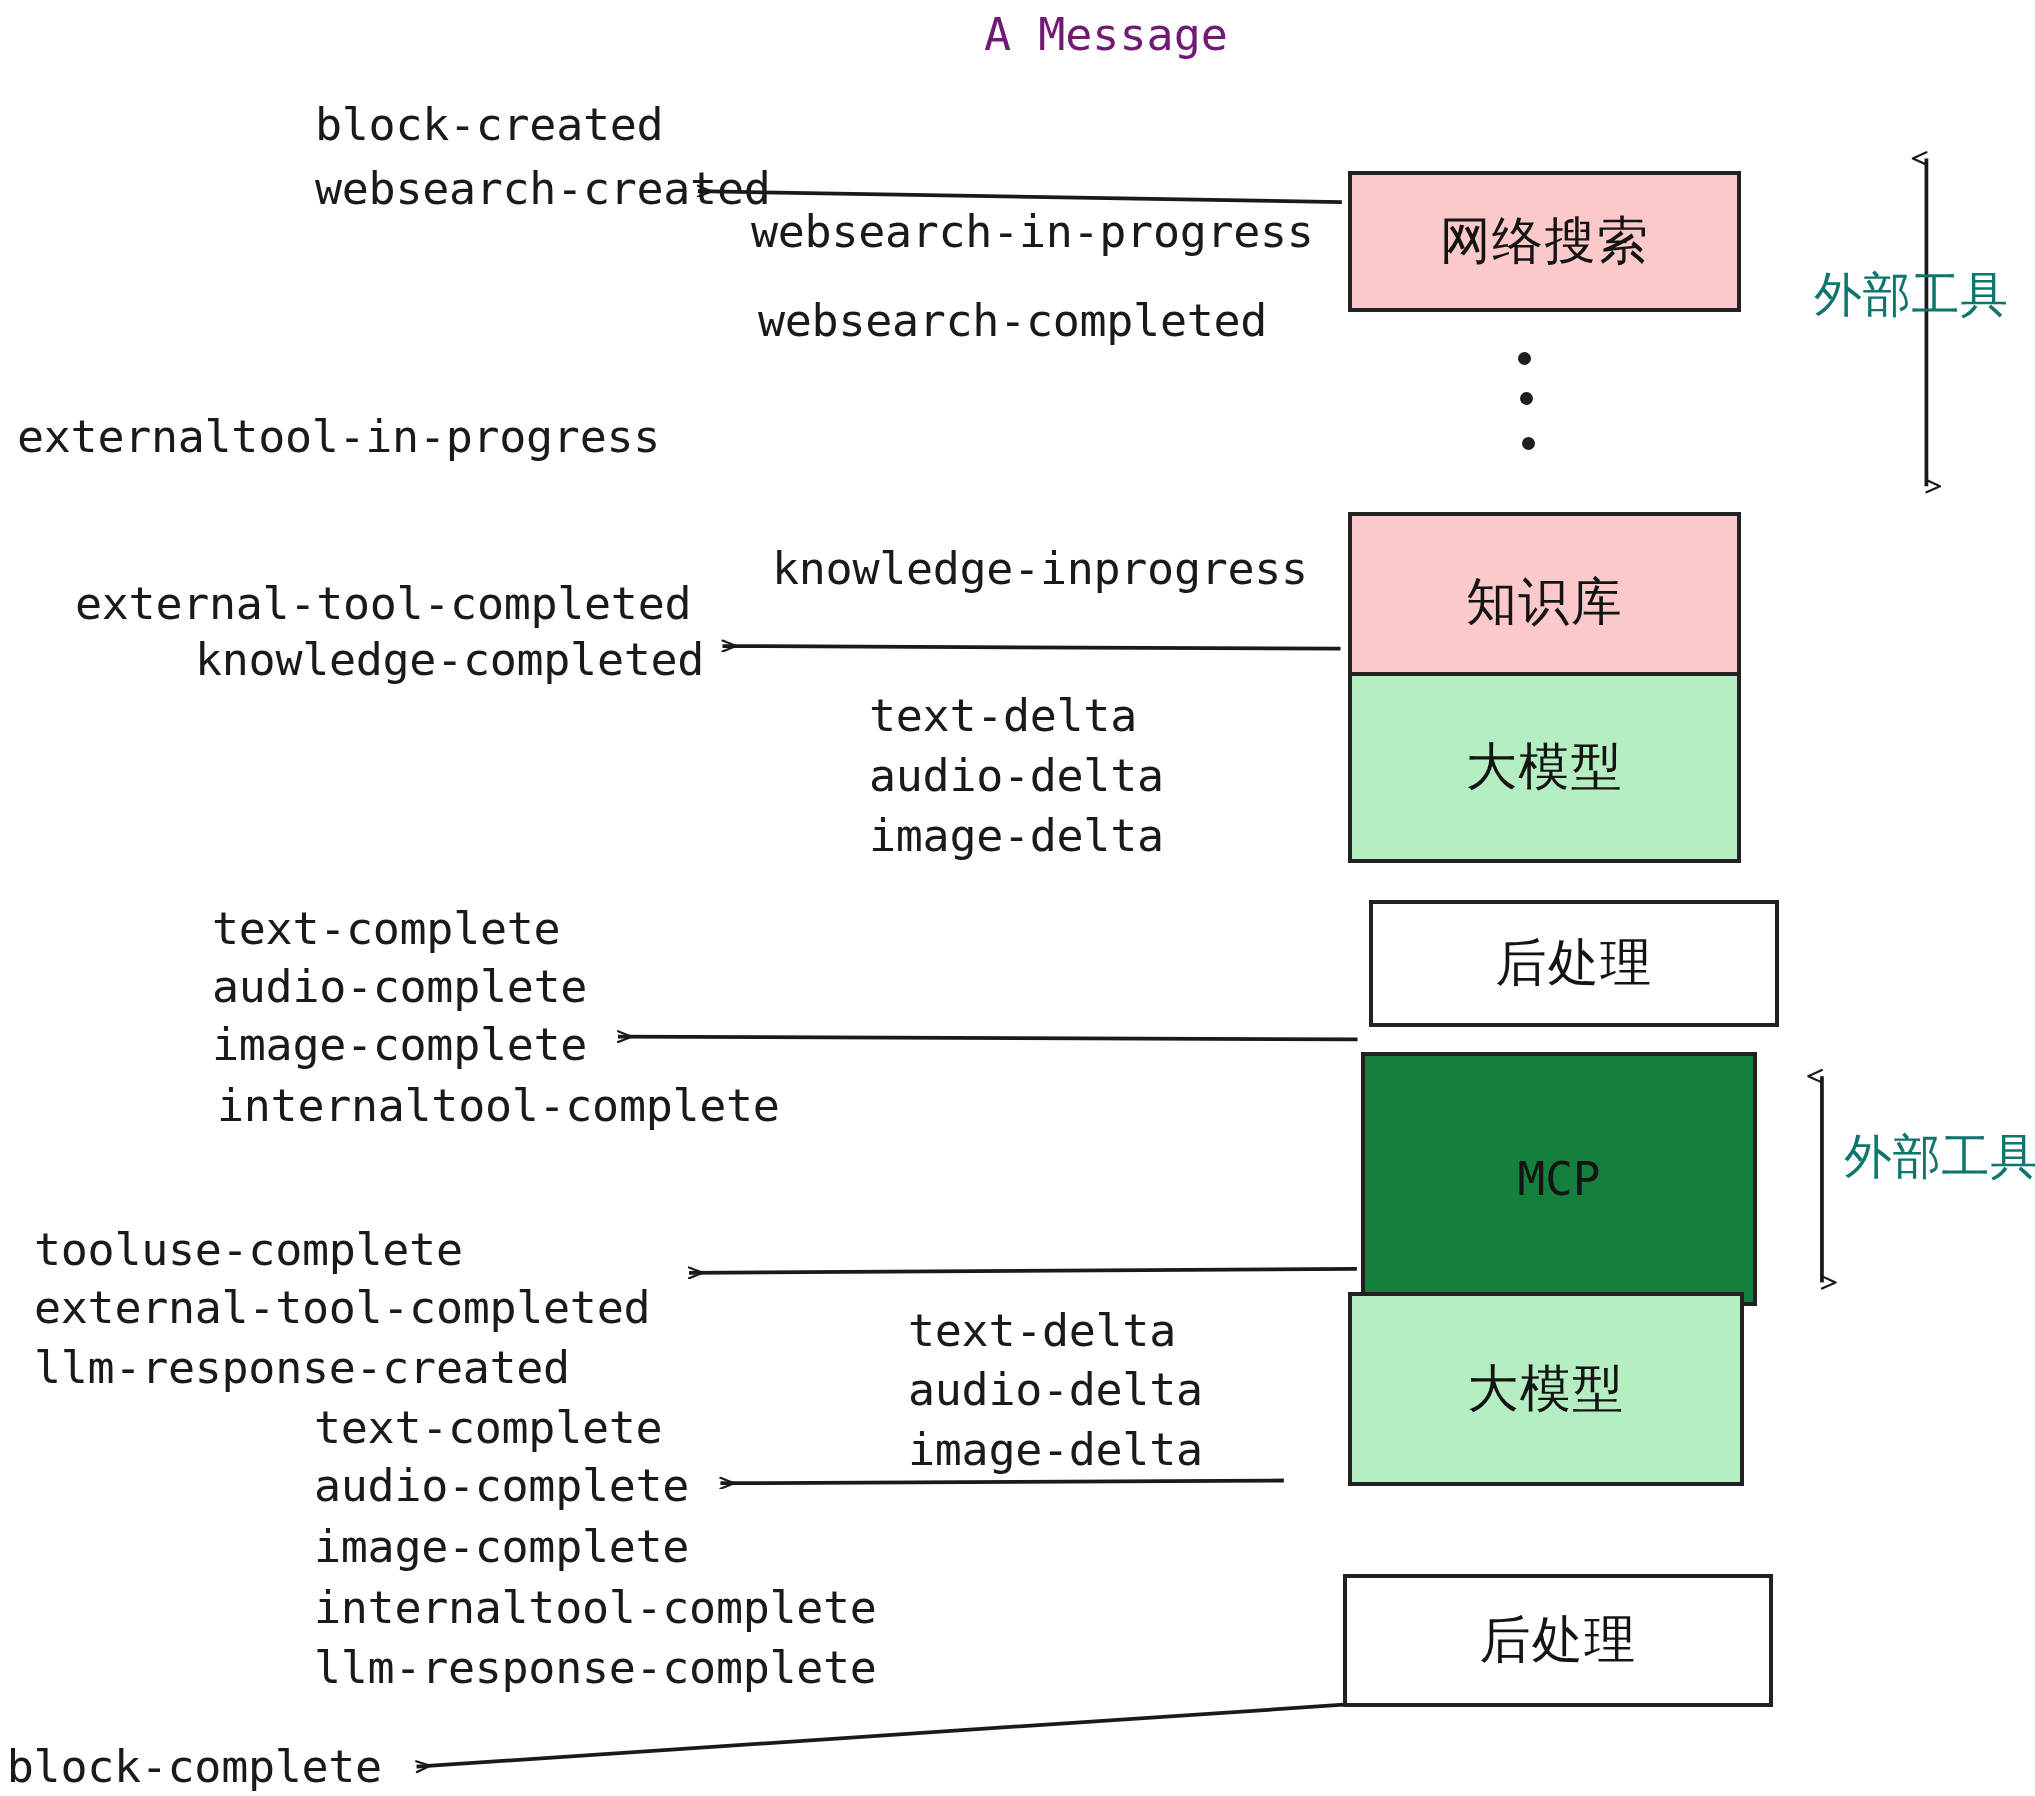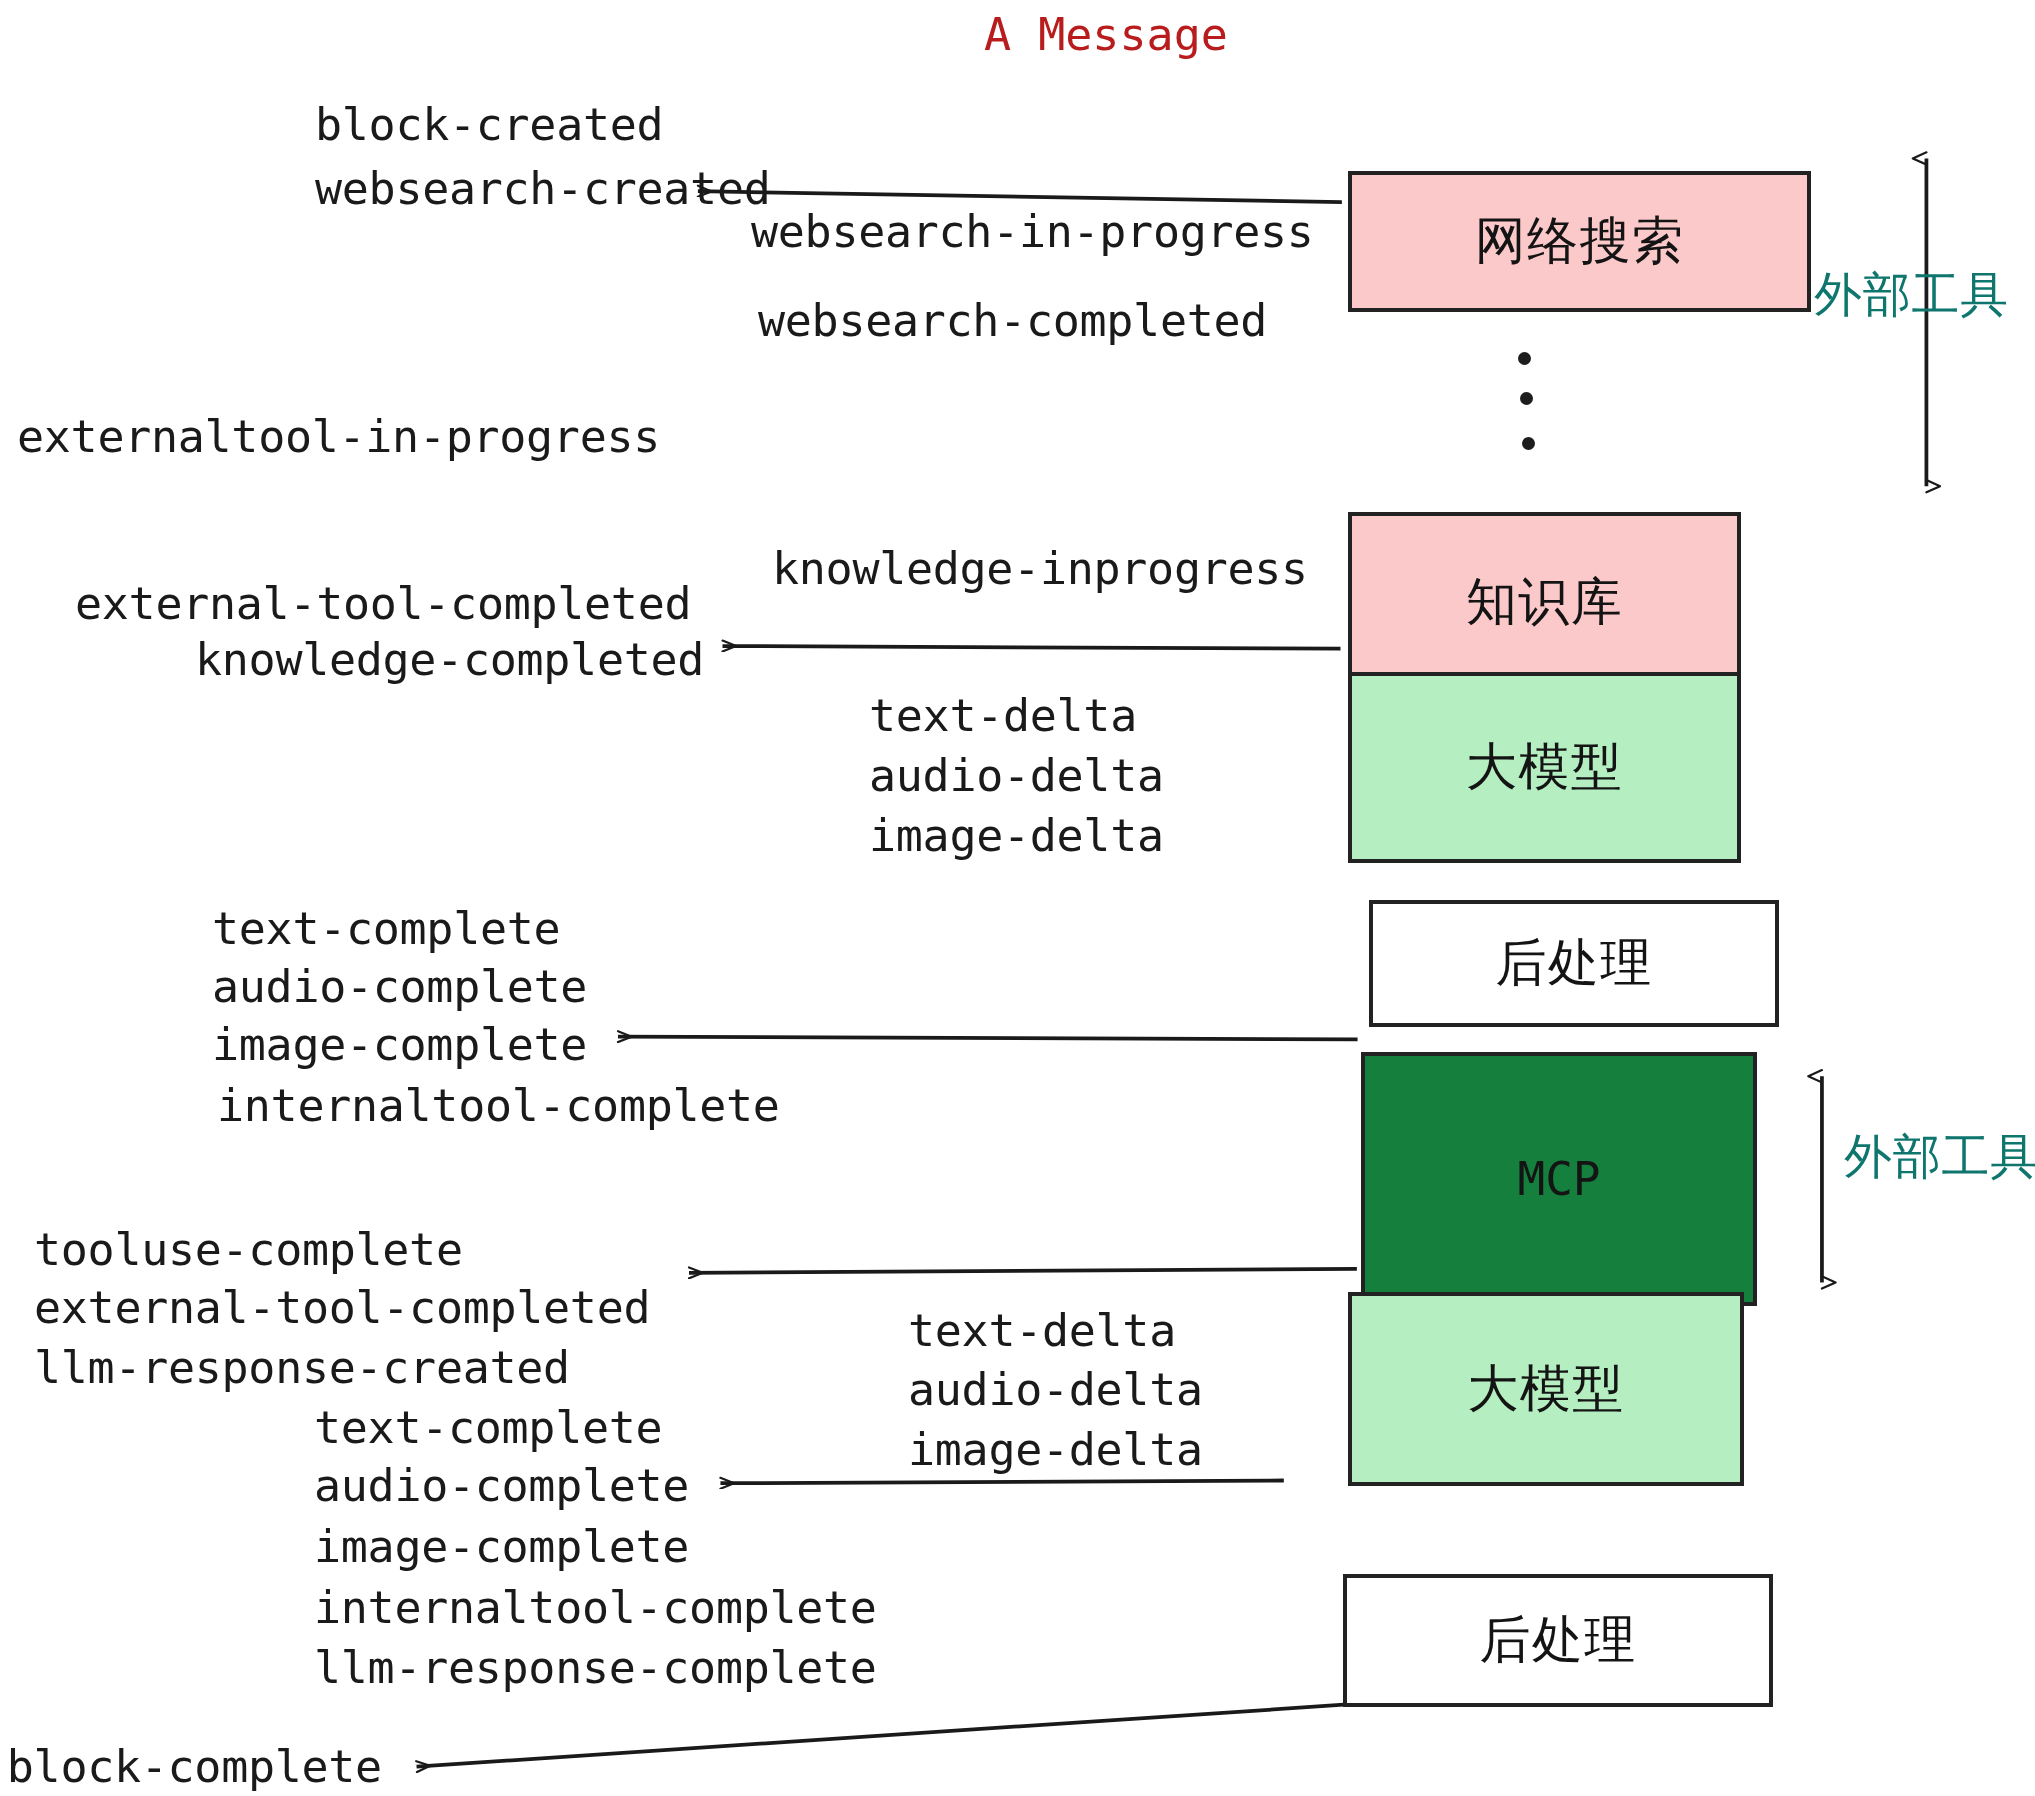--- a/index.html
+++ b/index.html
@@ -25,21 +25,21 @@
     white-space: nowrap;
     color: #1a1a1a;
     letter-spacing: -0.3px;
   }
   .title {
     position: absolute;
     font-family: "DejaVu Sans Mono", "Liberation Mono", monospace;
     font-size: 45px;
     line-height: 1;
     white-space: nowrap;
-    color: #b91c1c;
+    color: #701a75;
   }
   
   .node {
     position: absolute;
     box-sizing: border-box;
     border: 4.8px solid #222222;
     display: flex;
     align-items: center;
     justify-content: center;
     font-family: "DejaVu Sans", "Liberation Sans", sans-serif;
@@ -110,21 +110,21 @@
 
     <path d="M1880,2168 L1055,2172" fill="none" stroke="#1a1a1a" stroke-width="5.5" marker-end="url(#ah)"></path>
 
     <path d="M1973,2496 L610,2587" fill="none" stroke="#1a1a1a" stroke-width="5.5" marker-end="url(#ah)"></path>
 
     <path d="M2821,232 L2821,712" fill="none" stroke="#1a1a1a" stroke-width="5.5" marker-start="url(#ahu)" marker-end="url(#ahu)"></path>
 
     <path d="M2668,1576 L2668,1878" fill="none" stroke="#1a1a1a" stroke-width="5.5" marker-start="url(#ahu)" marker-end="url(#ahu)"></path>
   </svg>
 
-  <div class="node" style="left:1348px; top:171px; width:463px; height:141px; background:#fbc9c9;">
+  <div class="node" style="left:1348px; top:171px; width:393px; height:141px; background:#fbc9c9;">
     <span>网络搜索</span>
   </div>
 
   <div class="dots" style="left:1518px; top:352px; width:16.4px; height:109px;">
     <i style="left:0; top:0;"></i>
     <i style="left:2px; top:40px;"></i>
     <i style="left:4.1px; top:85px;"></i>
   </div>
 
   <div class="node" style="left:1348px; top:512px; width:393px; height:180px; background:#fbc9c9;">

